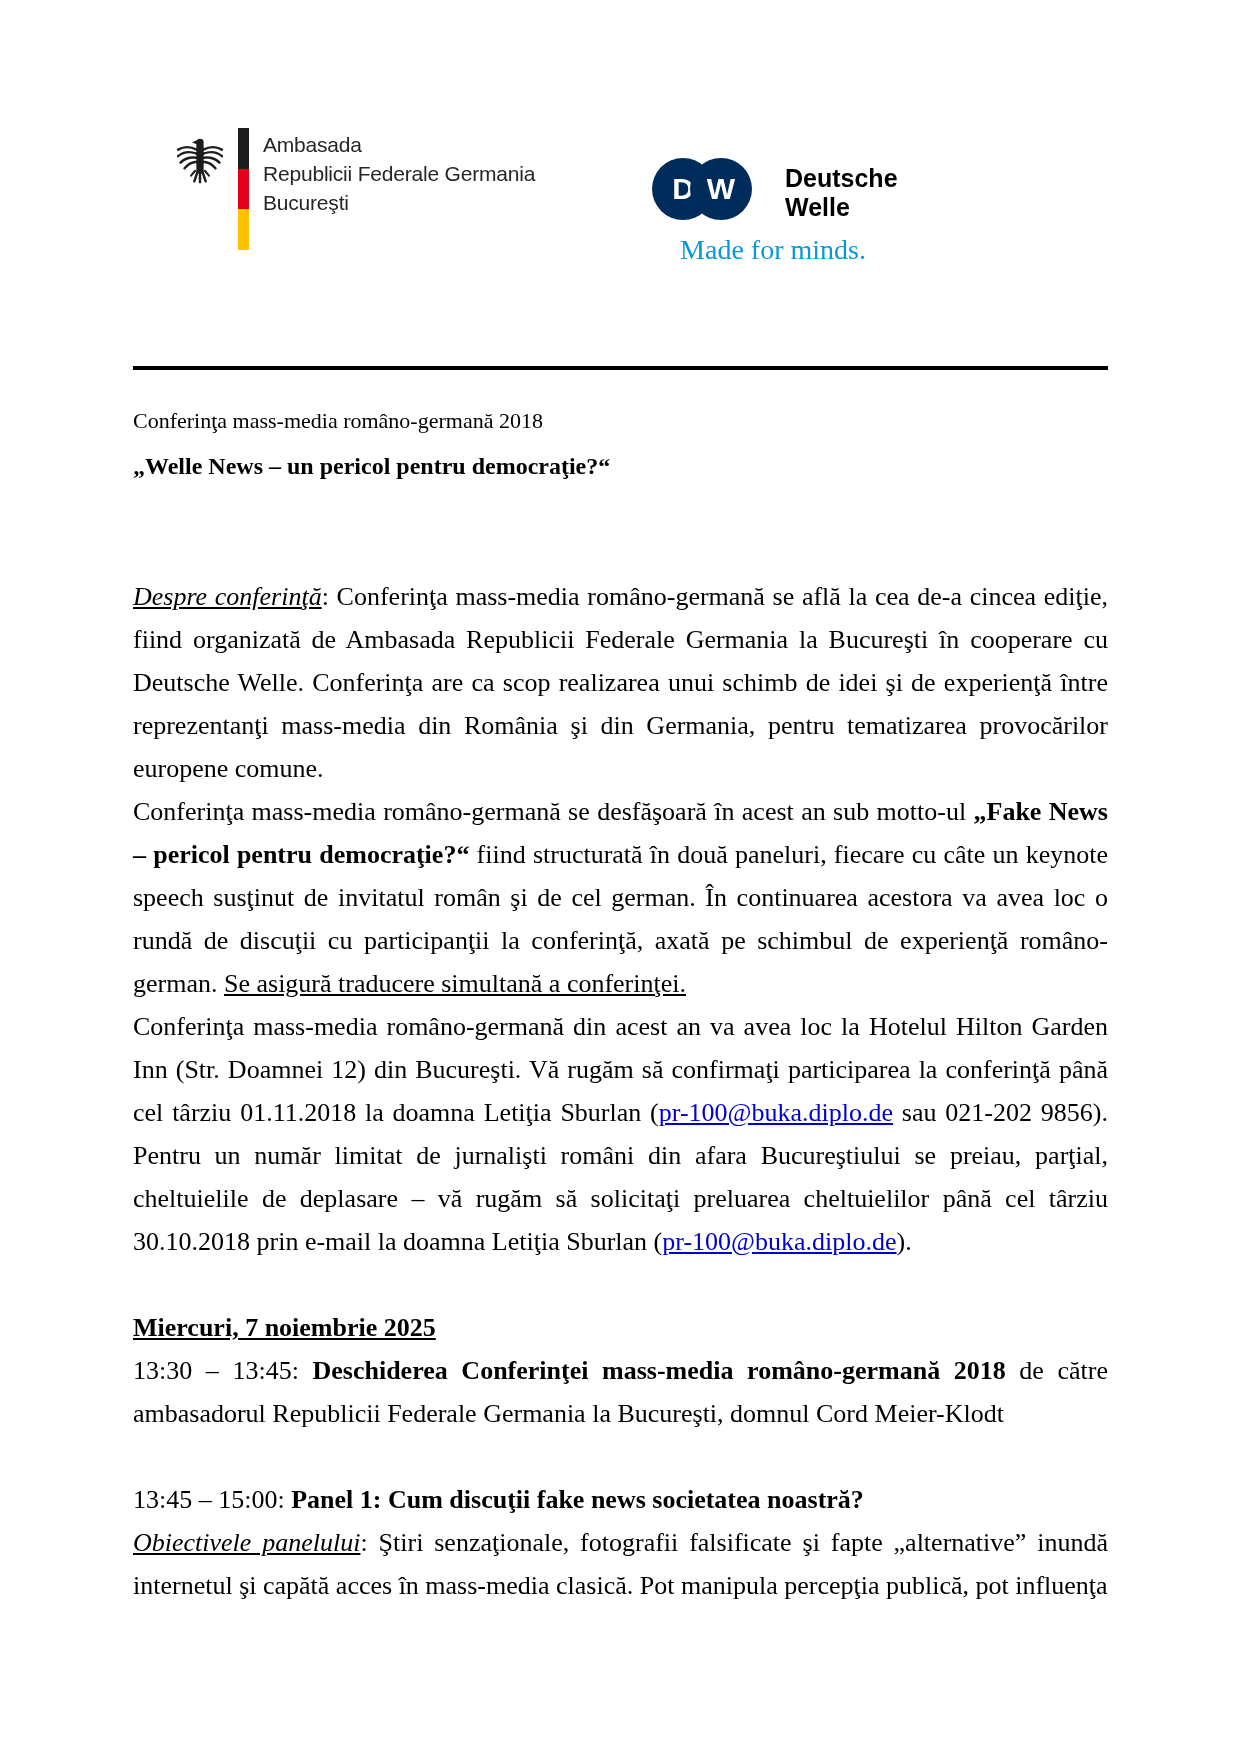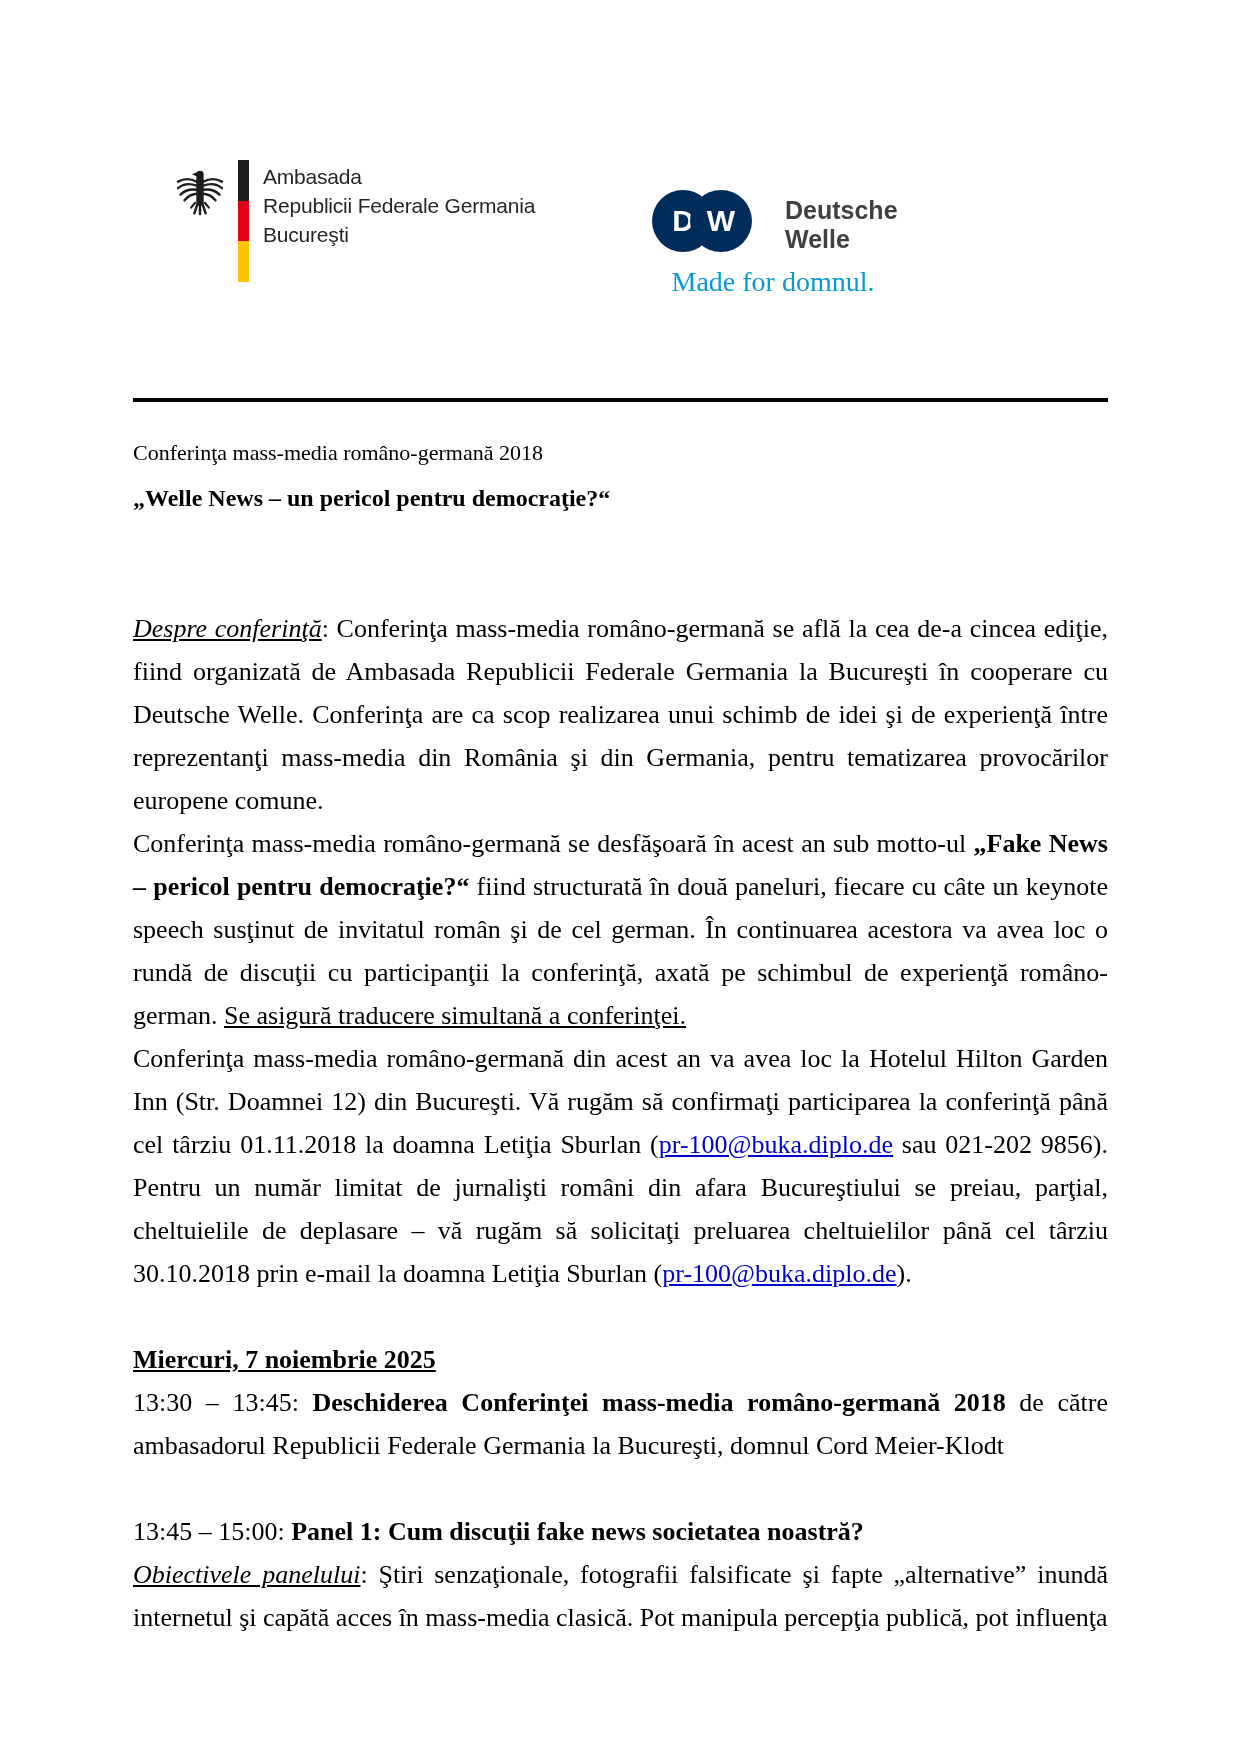--- a/index.html
+++ b/index.html
@@ -4,21 +4,20 @@
 <style>
   html, body { margin: 0; padding: 0; background: #ffffff; }
   .page {
     position: relative;
     width: 1240px;
     height: 1711px;
     background: #ffffff;
     overflow: hidden;
     font-family: "Liberation Serif", serif;
     color: #000000;
-    margin-top: 32px;
   }
 
   
   .embassy-logo { position: absolute; left: 174px; top: 128px; display: flex; align-items: flex-start; }
   .eagle { width: 52px; height: 58px; margin-top: 4px; }
   .flag-stripe { width: 11px; height: 122px; margin-left: 12px; display: flex; flex-direction: column; }
   .flag-stripe .band { flex: 1 1 auto; }
   .band.black { background: #1d1d1b; }
   .band.red   { background: #e2001a; }
   .band.gold  { background: #fdc300; }
@@ -35,21 +34,21 @@
     position: absolute; top: 0; width: 62px; height: 62px; border-radius: 50%;
     background: #002c5c; color: #ffffff;
     font-family: "Liberation Sans", sans-serif; font-weight: bold; font-size: 30px;
     display: flex; align-items: center; justify-content: center;
   }
   .dw-circle.d { left: 0; }
   .dw-circle.w { left: 38px; }
   .dw-name {
     position: absolute; left: 133px; top: 6px;
     font-family: "Liberation Sans", sans-serif; font-weight: bold;
-    font-size: 25px; line-height: 29px; color: #404040; white-space: nowrap;
+    font-size: 25px; line-height: 29px; color: #000000; white-space: nowrap;
   }
   .dw-claim {
     position: absolute; left: 16px; top: 76px; width: 210px; text-align: center;
     font-family: "Liberation Serif", serif;
     font-size: 28px; color: #0799d6; white-space: nowrap;
   }
 
   
   .rule { position: absolute; left: 133px; top: 366px; width: 975px; height: 4px; background: #000000; }
 
@@ -108,21 +107,21 @@
 
   <div class="dw-logo">
     <div class="dw-circles">
       <span class="dw-circle d">D</span>
       <span class="dw-circle w">W</span>
     </div>
     <div class="dw-name">
       <div>Deutsche</div>
       <div>Welle</div>
     </div>
-    <div class="dw-claim">Made for domnul.</div>
+    <div class="dw-claim">Made for minds.</div>
   </div>
 
   <div class="rule"></div>
 
   <div class="titles">
     <div class="title-1">Conferinţa mass-media româno-germană 2018</div>
     <div class="title-2">„Welle News – un pericol pentru democraţie?“</div>
   </div>
 
   <main class="doc-body">

